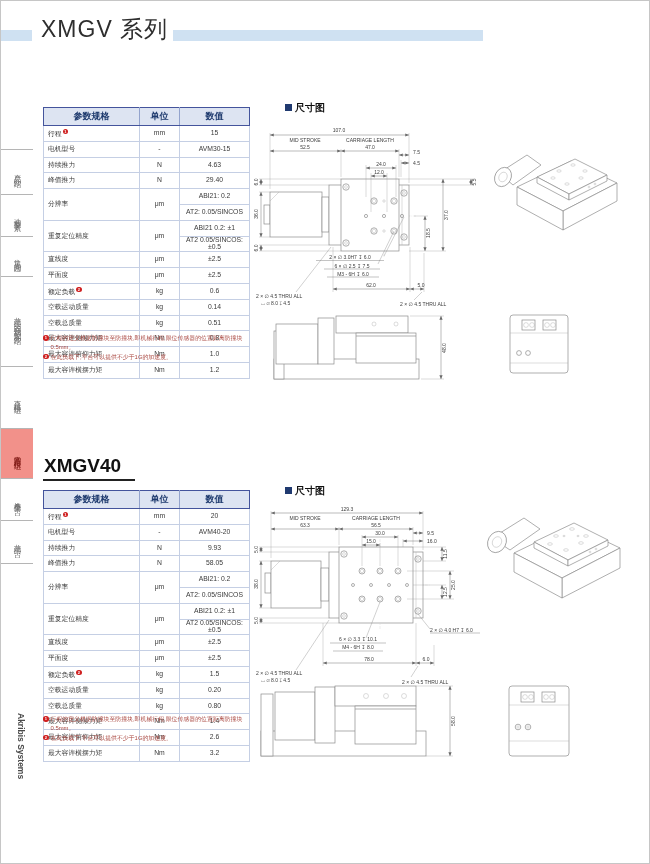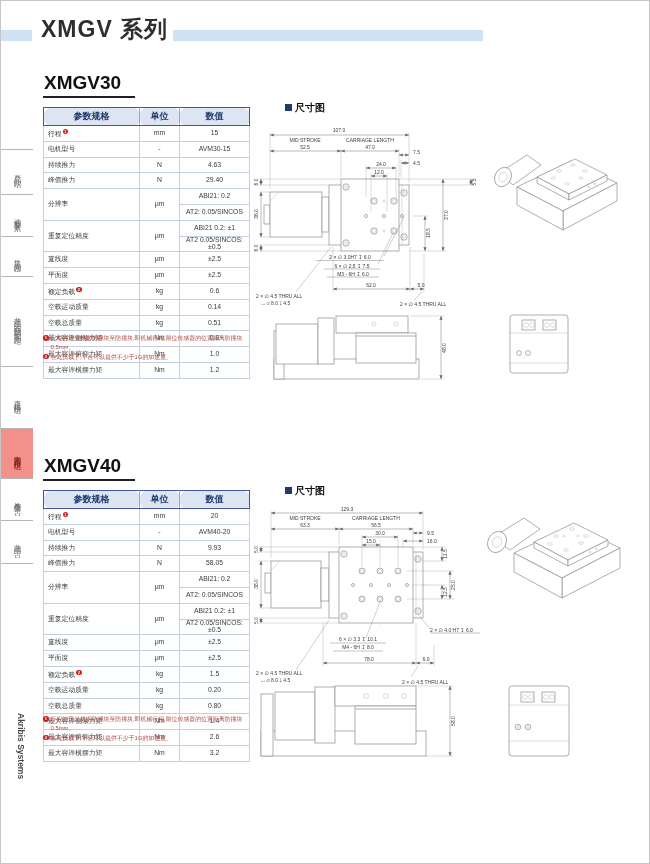--- a/index.html
+++ b/index.html
@@ -2,41 +2,41 @@
 <html><head>
 <meta charset="utf-8">
 <style>
   html,body{margin:0;padding:0;background:#e8e8e8;}
   .page{position:relative;width:650px;height:864px;background:#ffffff;border:1px solid #c6c6c6;
         box-sizing:border-box;overflow:hidden;font-family:"Liberation Sans",sans-serif;color:#333;}
   
   .bar{position:absolute;height:11px;background:#cfe1f2;}
   .bar.left{left:0;top:29px;width:31px;}
   .bar.right{left:172px;top:29px;width:310px;}
-  .series-title{position:absolute;left:40px;top:13px;font-size:23px;font-weight:700;color:#2e2e2e;letter-spacing:1px;}
+  .series-title{position:absolute;left:40px;top:13px;font-size:23px;font-weight:400;color:#2e2e2e;letter-spacing:1px;}
   
   .sidebar{position:absolute;left:0;top:148px;width:32px;}
   .tab{display:flex;align-items:center;justify-content:center;border-top:1px solid #b5b5b5;box-sizing:border-box;}
   .tab:last-child{border-bottom:1px solid #b5b5b5;}
   .tab:nth-child(1){height:45px}.tab:nth-child(2){height:42px}.tab:nth-child(3){height:40px}
   .tab:nth-child(4){height:90px}.tab:nth-child(5){height:62px}.tab:nth-child(6){height:50px}
   .tab:nth-child(7){height:42px}.tab:nth-child(8){height:44px}
   .tab .vtxt{writing-mode:vertical-rl;text-orientation:upright;font-size:7.5px;color:#6e6e6e;letter-spacing:2px;}
   .tab.active{background:#f2918a;}
   .tab.active .vtxt{color:#7a1510;}
   .brand{position:absolute;left:15px;top:712px;writing-mode:vertical-rl;font-size:8.5px;font-weight:bold;color:#4a4a4a;}
   
   .model-h{position:absolute;font-size:19px;font-weight:bold;color:#111;border-bottom:2px solid #222;padding:0 14px 2px 1px;}
   .dim-title{position:absolute;font-size:10px;font-weight:bold;color:#101010;margin-left:27px;}
   .dim-title .sq{display:inline-block;width:7px;height:7px;background:#203a70;margin-right:3px;}
   
   table.spec{position:absolute;border-collapse:collapse;width:206px;table-layout:fixed;
              border:1.3px solid #44549c;background:#fff;}
   table.spec th{background:#dde4f2;color:#1e3a6e;font-size:9px;font-weight:bold;height:17px;
-                border-bottom:1.3px solid #44549c;border-right:1px solid #93a3cd;padding:0;border-radius:7px;}
+                border-bottom:1.3px solid #44549c;border-right:1px solid #93a3cd;padding:0;}
   table.spec th:last-child{border-right:none;}
   table.spec col.cp{width:96px}table.spec col.cu{width:40px}table.spec col.cv{width:70px}
   table.spec td{font-size:6.8px;height:14.8px;border:0.5px solid #c5cfe4;padding:0 2px;line-height:1;color:#3a3a3a;}
   table.spec td.p{text-align:left;padding-left:4px;}
   table.spec td.u,table.spec td.v{text-align:center;}
   .nb{display:inline-block;width:5.5px;height:5.5px;border-radius:50%;background:#cf1f1f;color:#fff;
       font-size:4px;line-height:5.5px;text-align:center;vertical-align:super;margin-left:1px;font-weight:bold;}
   
   .notes{position:absolute;width:222px;font-size:5.9px;color:#a9463f;line-height:1.6;}
   .note{display:flex;gap:2px;align-items:flex-start;}
@@ -92,21 +92,20 @@
       </div>
       <div class="tab">
         <span class="vtxt">堆叠平台</span>
       </div>
       <div class="tab">
         <span class="vtxt">龙门平台</span>
       </div>
     </div>
   <div class="brand">Akribis Systems</div>
 
-  <div class="model-h" style="left:42px;top:71px;">XMGV30</div>
 
   <table class="spec" style="left:42px;top:106px;">
     <colgroup>
         <col class="cp">
         <col class="cu">
         <col class="cv">
       </colgroup>
     <thead>
         <tr>
       <th>参数规格</th>

